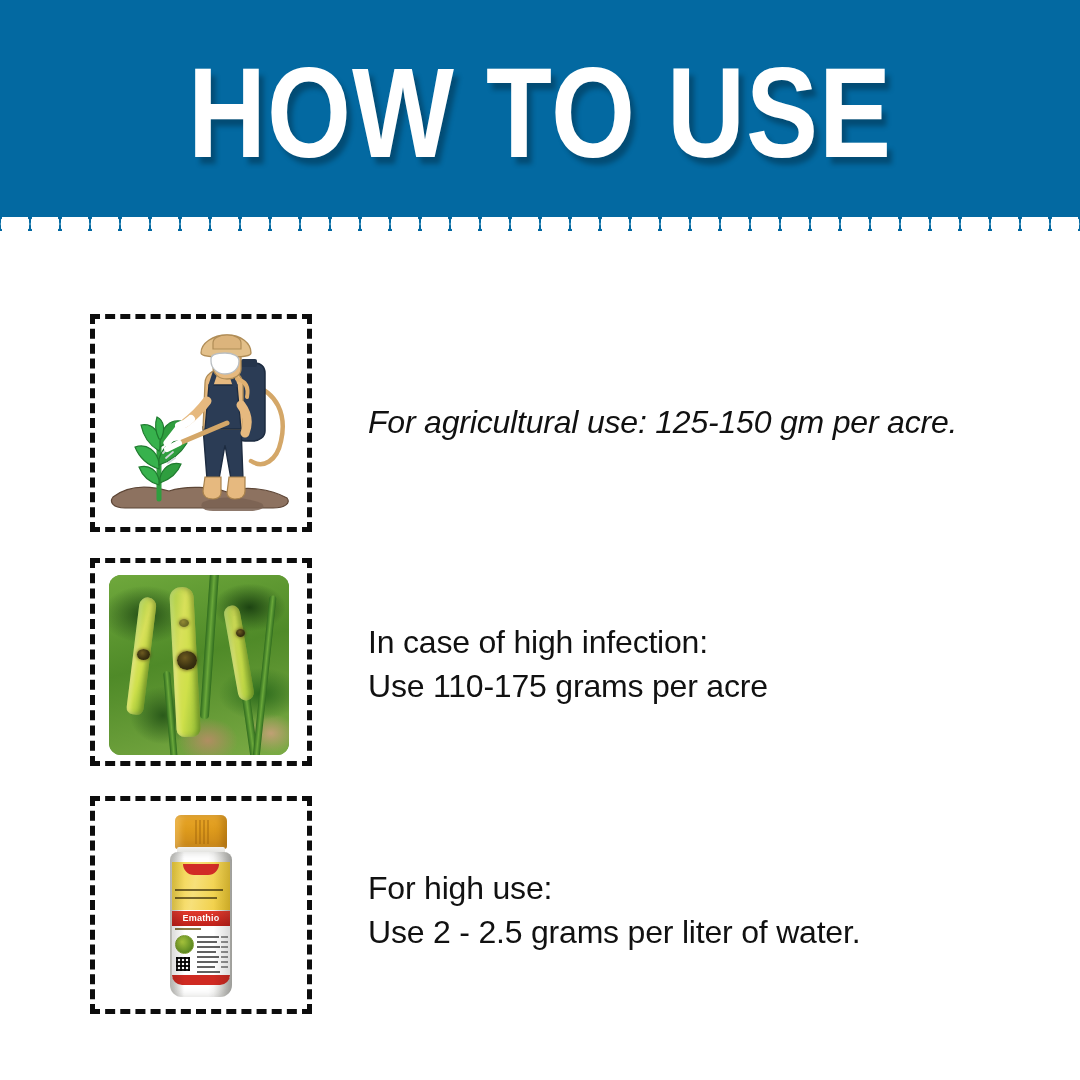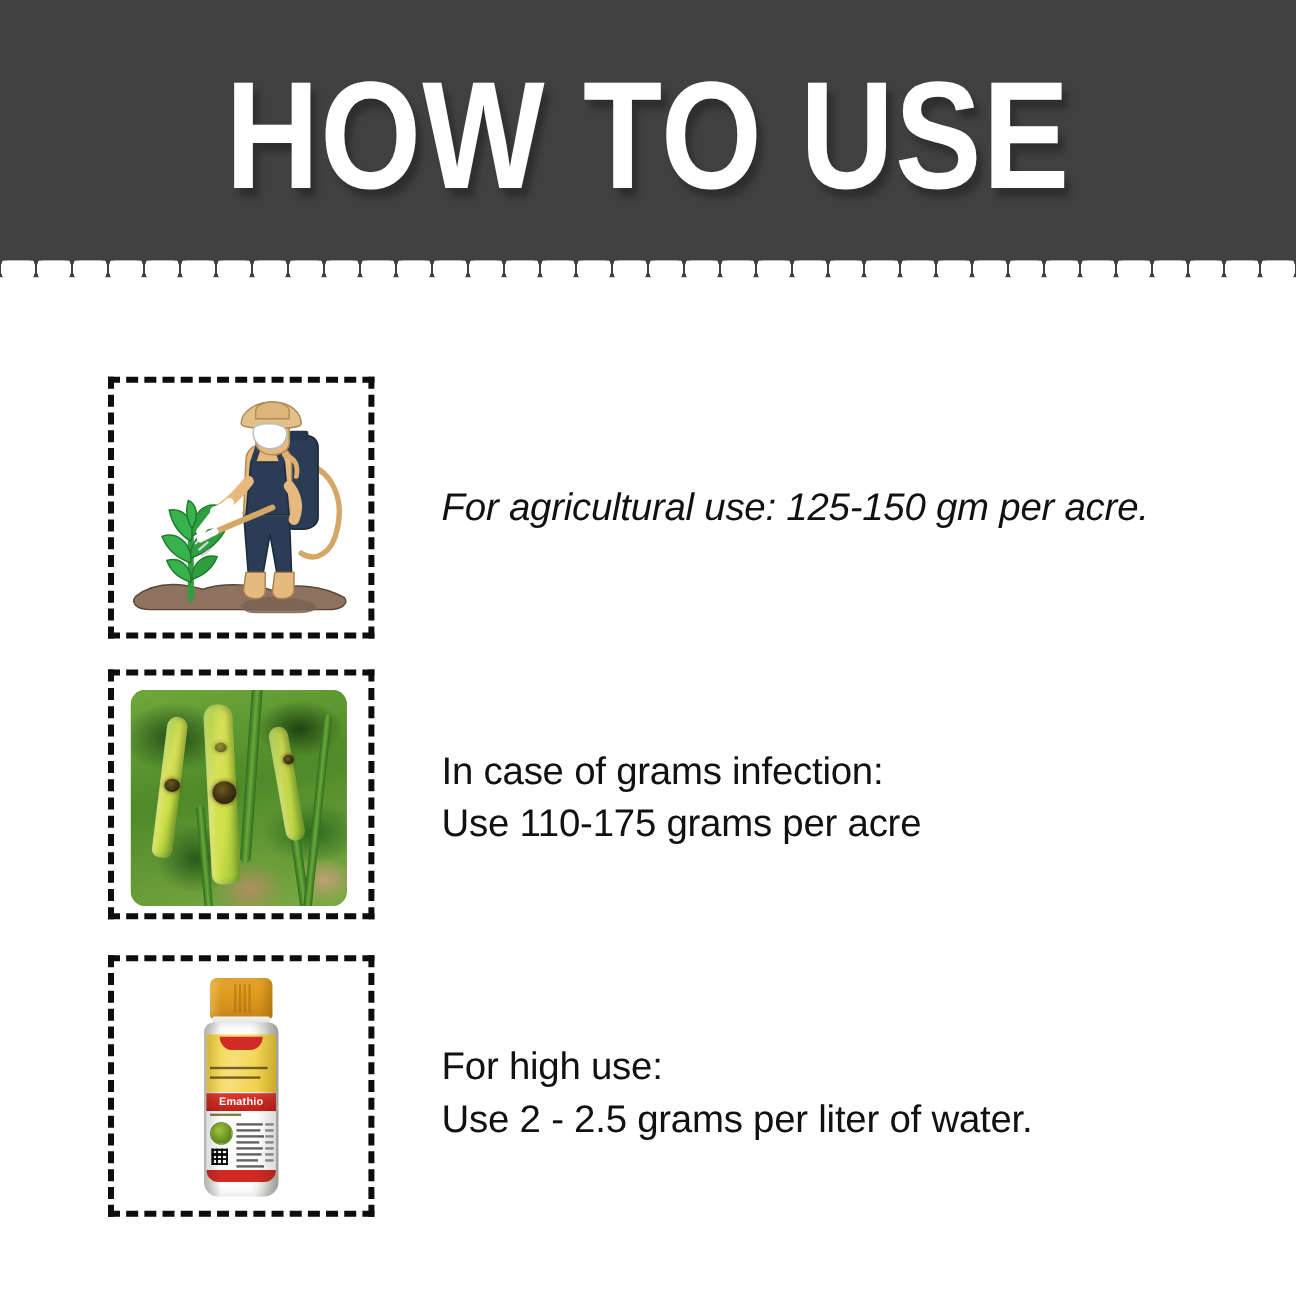--- a/index.html
+++ b/index.html
@@ -7,21 +7,21 @@
     width:1080px;height:1080px;
     background:#ffffff;
     font-family:"Liberation Sans", sans-serif;
     overflow:hidden;
     position:relative;
   }
 
   
   #header-band{
     position:absolute;left:0;top:0;width:1080px;height:232px;
-    background:#404040;
+    background:#0369a1;
   }
   #page-title{
     position:absolute;left:0;top:0;width:1080px;height:225px;
     display:flex;align-items:center;justify-content:center;
     color:#ffffff;
     font-size:108px;
     font-weight:bold;
     letter-spacing:1px;
     line-height:1;
     text-shadow:5px 6px 5px rgba(0,0,0,0.28);
@@ -271,21 +271,21 @@
         <div class="lesion" style="left:70px;top:44px;width:10px;height:8px;opacity:.65;"></div>
 
         <div class="pod" style="left:122px;top:30px;width:16px;height:96px;border-radius:8px;transform:rotate(-10deg);opacity:.9;"></div>
         <div class="lesion" style="left:127px;top:54px;width:9px;height:8px;"></div>
       </div>
     </div>
   </div>
 
 </div>
 <div class="caption" id="caption-2">
-  <span class="cap-line">In case of grams infection:</span>
+  <span class="cap-line">In case of high infection:</span>
   <span class="cap-line">Use 110-175 grams per acre</span>
 </div>
 
 <div class="row" id="row-3">
 
   <div class="thumb-frame">
     <div class="thumb-inner">
       <div id="bottle">
 
         <div class="cap">

